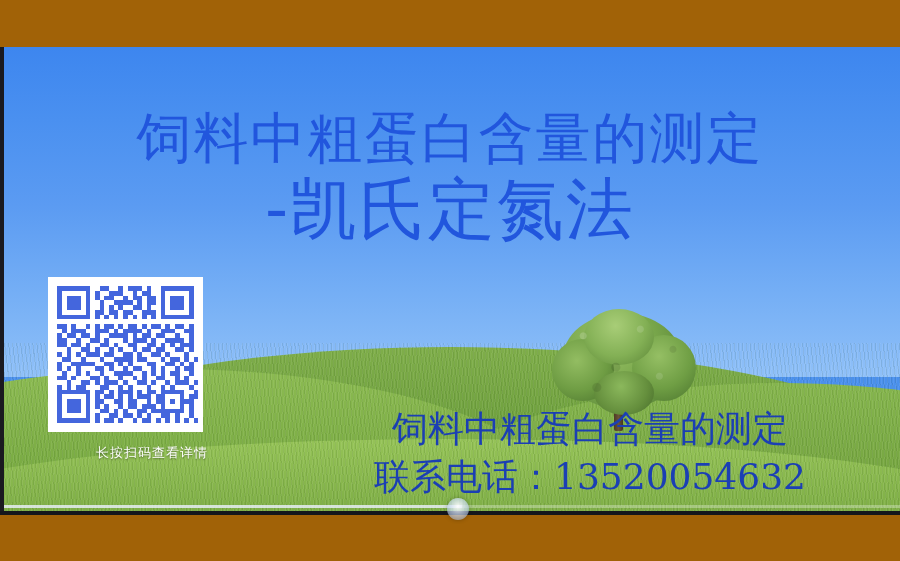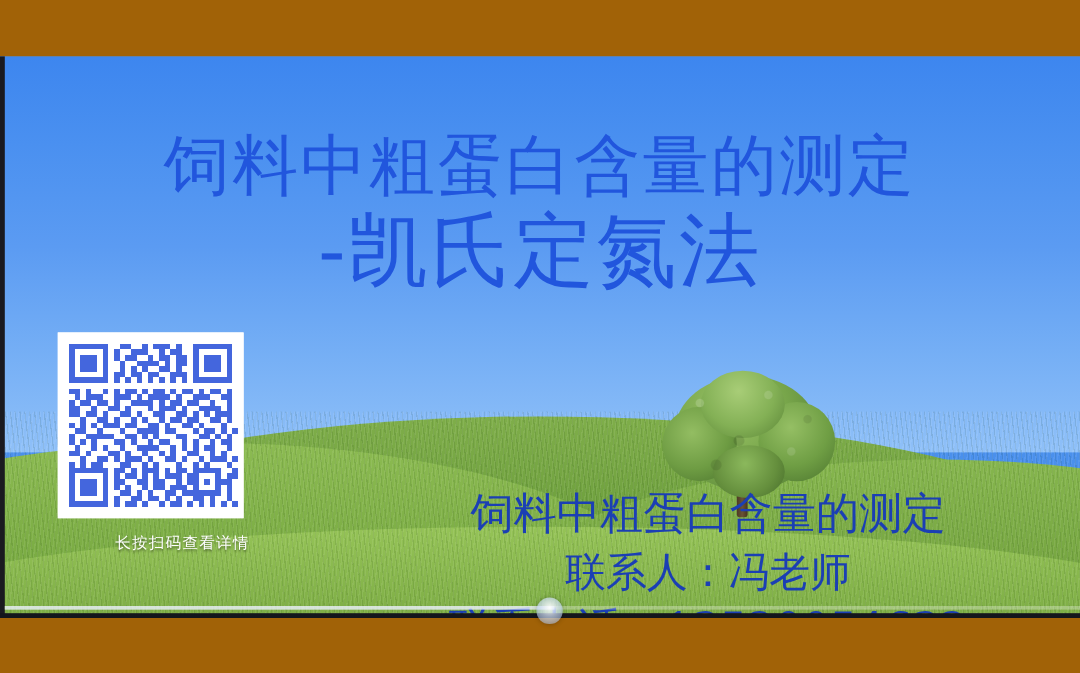--- a/index.html
+++ b/index.html
@@ -301,21 +301,20 @@
       <div class="leaf-noise"></div>
     </div>
 
     <div id="title-block">
       <div class="title-main">饲料中粗蛋白含量的测定</div>
       <div class="title-sub">-凯氏定氮法</div>
     </div>
 
     <div id="company-block">
       <div class="company-name">饲料中粗蛋白含量的测定</div>
-      <div class="contact-person">联系人：冯老师</div>
       <div class="contact-phone">联系电话：13520054632</div>
     </div>
 
     <div id="qr-block">
       <svg id="qr-code" viewBox="0 0 33 33" shape-rendering="crispEdges" aria-label="qr-code">
         <rect x="0" y="0" width="33" height="33" fill="#ffffff"></rect>
         <g fill="#4466dd">
 
           <rect x="2" y="2" width="7" height="1"></rect>
             <rect x="2" y="8" width="7" height="1"></rect>

